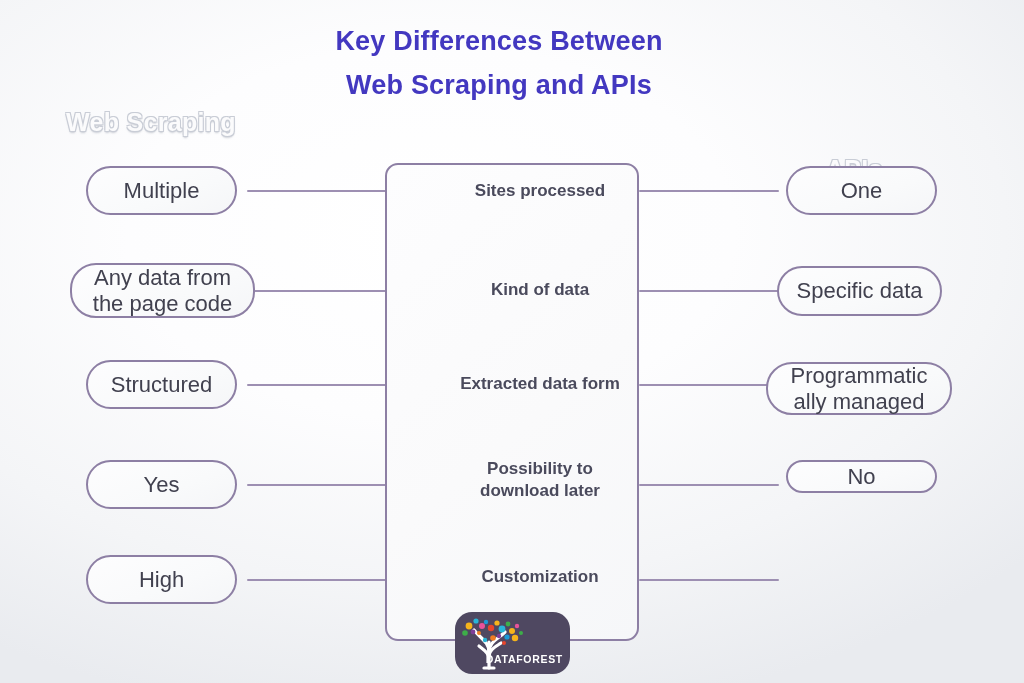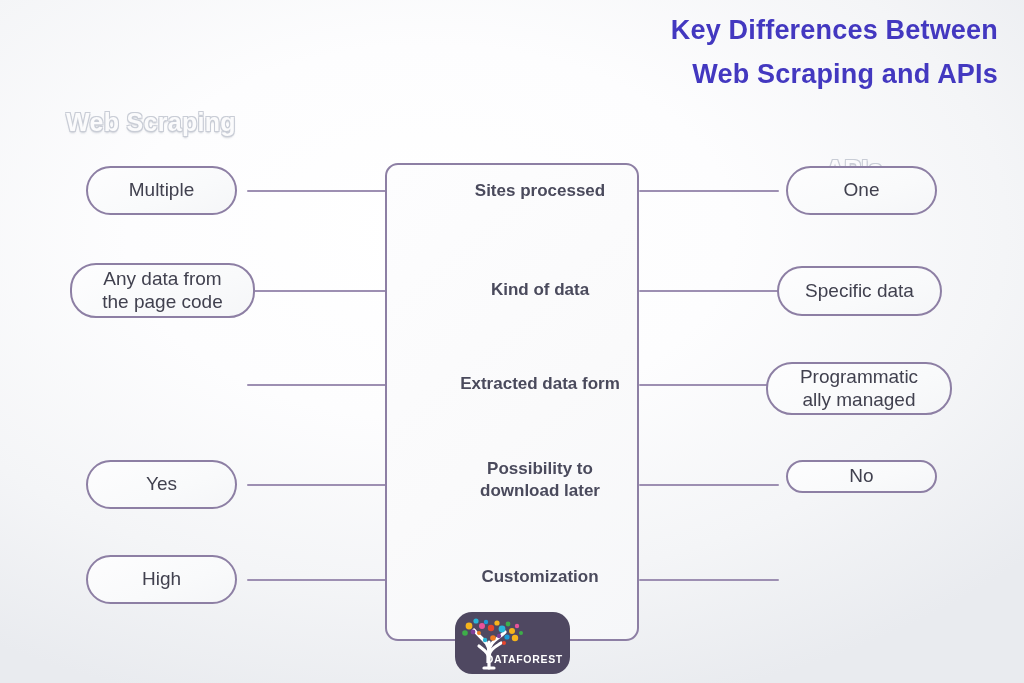--- a/index.html
+++ b/index.html
@@ -20,23 +20,23 @@
     height: 683px;
     background:
       radial-gradient(ellipse 78% 72% at 42% 34%, #ffffff 0%, #fdfdfe 38%, #f4f5f7 72%, #e9ebef 100%);
     overflow: hidden;
   }
 
   
   .title {
     position: absolute;
     left: 0;
-    top: 9px;
+    top: 20px;
     width: 998px;
-    text-align: right;
+    text-align: center;
     color: #4338c0;
     font-weight: bold;
     font-size: 27px;
     line-height: 1.62;
     letter-spacing: 0.2px;
   }
   .title .line { display: block; }
 
   
   .col-header {
@@ -82,21 +82,21 @@
   .conn-right { left: 639px; width: 140px; }
 
   
   .pill {
     position: absolute;
     box-sizing: border-box;
     border: 2px solid #8d7fa4;
     border-radius: 26px;
     background: linear-gradient(160deg, #fdfdfe 0%, #f9fafb 60%, #f5f6f8 100%);
     color: #41414f;
-    font-size: 19px;
+    font-size: 22px;
     line-height: 1.16;
     display: flex;
     align-items: center;
     justify-content: center;
     text-align: center;
     z-index: 2;
     white-space: pre-line;
   }
   .pill.wide { }
 
@@ -161,20 +161,21 @@
 
   <div class="conn conn-left" style="top:290px"></div>
   <div class="conn conn-right" style="top:290px"></div>
   <div class="pill wide" style="left:70px; top:263px; width:185px; height:55px;">Any data from
 the page code</div>
   <div class="center-label" style="top:279px">Kind of data</div>
   <div class="pill" style="left:777px; top:266px; width:165px; height:50px;">Specific data</div>
 
   <div class="conn conn-left" style="top:384px"></div>
   <div class="conn conn-right" style="top:384px"></div>
+  <div class="pill" style="left:86px; top:360px; width:151px; height:49px;">Structured</div>
   <div class="center-label" style="top:373px">Extracted data form</div>
   <div class="pill wide" style="left:766px; top:362px; width:186px; height:53px;">Programmatic
 ally managed</div>
 
   <div class="conn conn-left" style="top:484px"></div>
   <div class="conn conn-right" style="top:484px"></div>
   <div class="pill" style="left:86px; top:460px; width:151px; height:49px;">Yes</div>
   <div class="center-label" style="top:458px">Possibility to
 download later</div>
   <div class="pill" style="left:786px; top:460px; width:151px; height:33px;">No</div>

